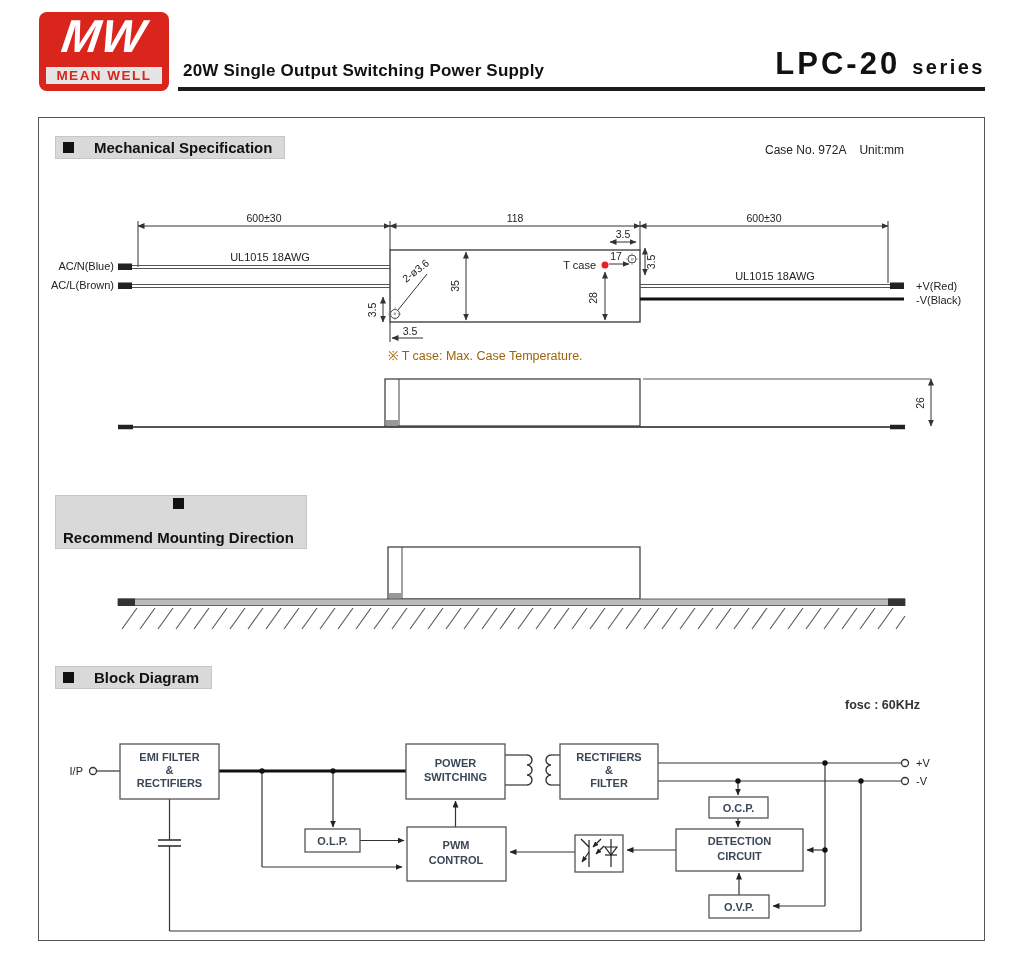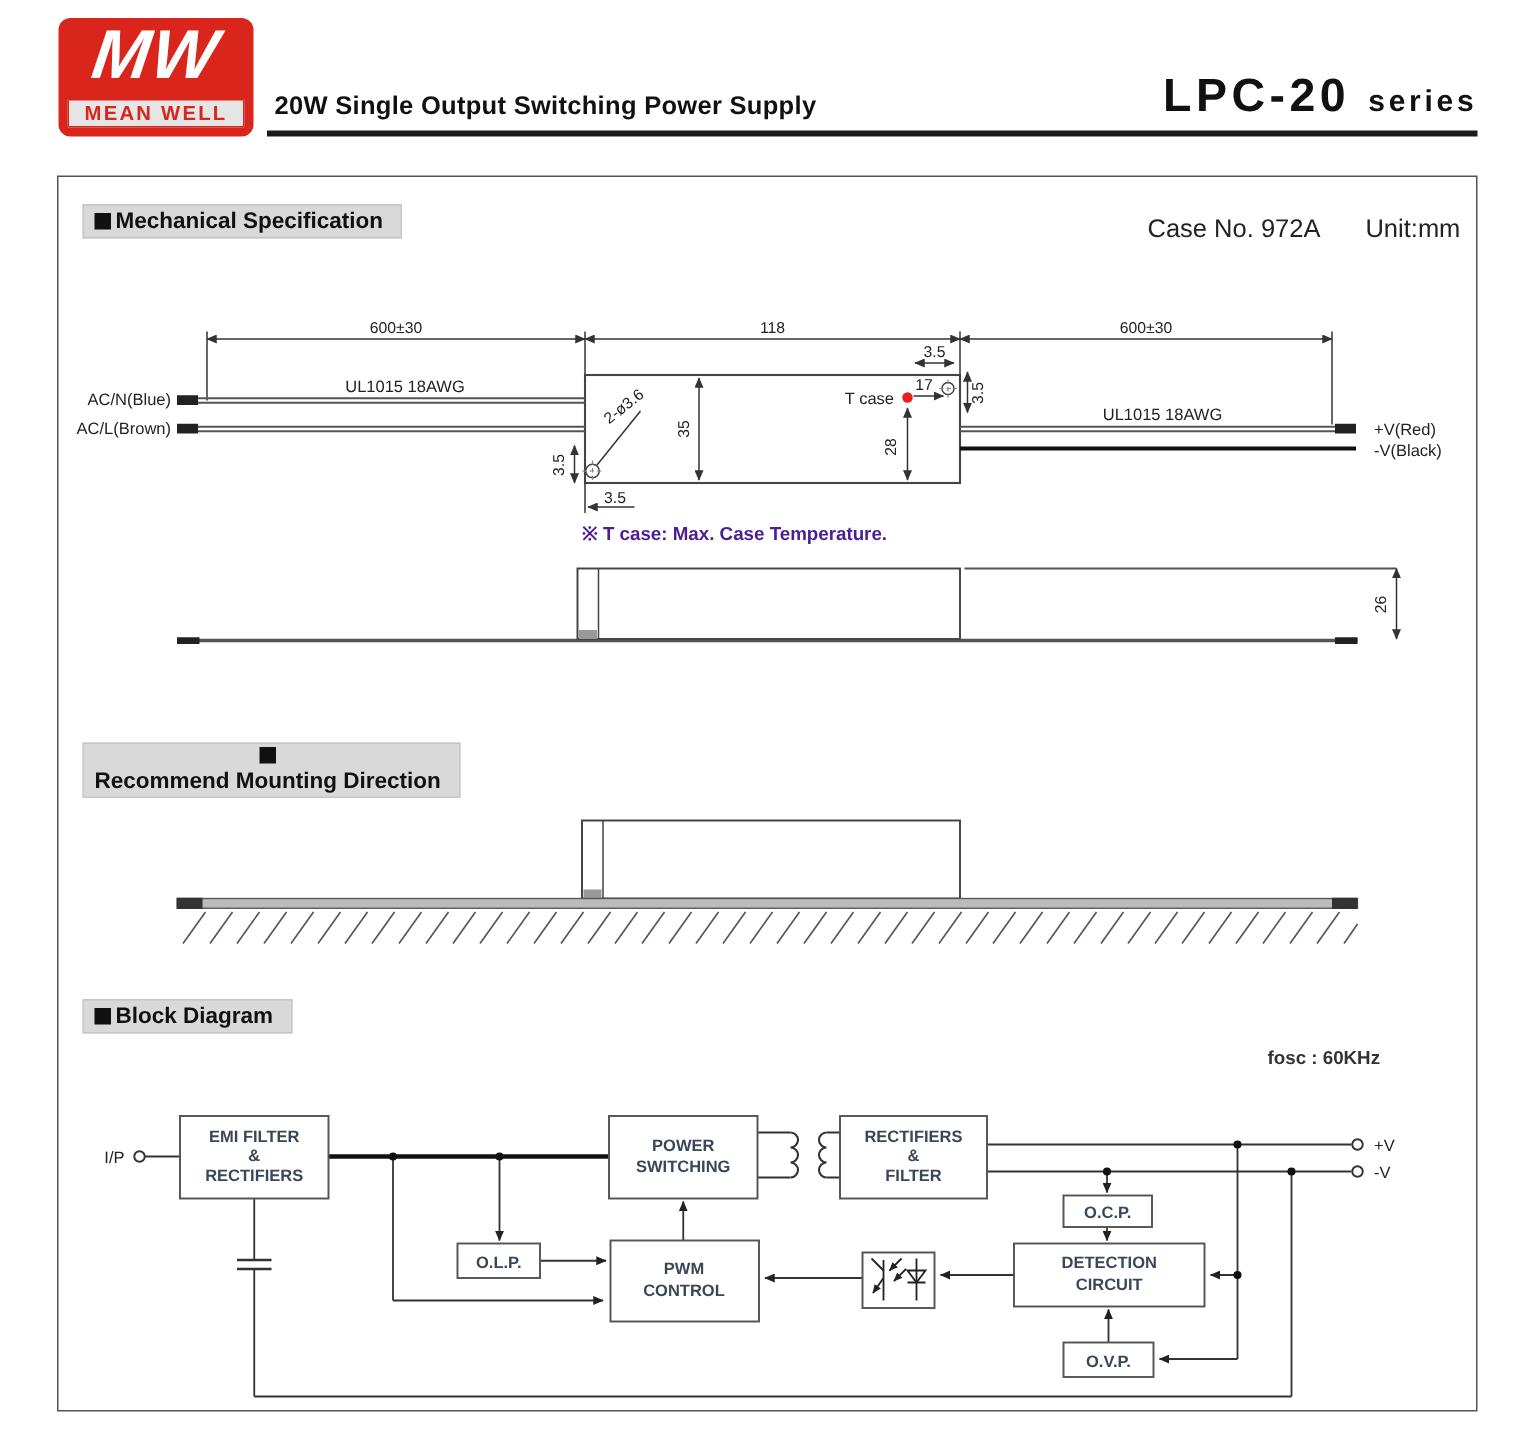--- a/index.html
+++ b/index.html
@@ -9,25 +9,25 @@
   .logo{left:40px;top:13px;width:128px;height:77px;background:#da251c;border-radius:7px;box-shadow:0 0 0 1px #da251c;}
   .logo-mw{position:absolute;top:-4px;left:0;right:0;text-align:center;color:#fff;font-size:46px;font-weight:bold;font-style:italic;transform:skewX(-8deg);letter-spacing:1px;}
   .logo-brand{position:absolute;left:5px;right:5px;bottom:5px;background:#e5e5e5;border:1px solid #da251c;color:#da251c;font-size:13.5px;font-weight:bold;text-align:center;letter-spacing:1.5px;padding:1px 0;}
   .doc-title{left:183px;top:61px;font-size:17px;font-weight:bold;color:#111;letter-spacing:0.2px;}
   .title-rule{left:178px;top:87px;width:807px;height:4px;background:#1c1c1c;}
   .series-wrap{top:46px;right:39px;display:flex;align-items:baseline;gap:12px;}
   .series-name{font-size:31px;font-weight:bold;letter-spacing:3px;color:#111;}
   .series-suffix{font-size:20px;font-weight:bold;letter-spacing:2.5px;color:#111;}
   
   .frame{left:38px;top:117px;width:945px;height:822px;border:1.5px solid #555;}
-  .sec-head{display:inline-flex;align-items:center;gap:3px;background:#d9d9d9;border:1px solid #c6c6c6;padding:2px 12px 2px 7px;}
+  .sec-head{display:inline-flex;align-items:center;gap:20px;background:#d9d9d9;border:1px solid #c6c6c6;padding:2px 12px 2px 7px;}
   .sec-head .sq{width:11px;height:11px;background:#111;}
   .sec-head .t{font-size:15px;font-weight:bold;color:#111;}
-  .case-row{left:765px;top:143px;display:flex;gap:30px;font-size:17px;color:#222;}
-  .note{left:388px;top:347px;font-size:12.5px;color:#4c1d95;font-weight:bold;}
+  .case-row{left:765px;top:143px;display:flex;gap:13px;font-size:12px;color:#222;}
+  .note{left:388px;top:347px;font-size:12.5px;color:#a16207;}
   .fosc{left:845px;top:698px;font-size:12.5px;font-weight:bold;color:#333;}
   
   svg text{font-family:"Liberation Sans",sans-serif;fill:#222;}
   text.dim{font-size:10.5px;}
   text.lbl{font-size:11px;}
   text.blk{font-size:11px;font-weight:bold;fill:#3a4757;}
 </style>
 </head>
 <body>
 

